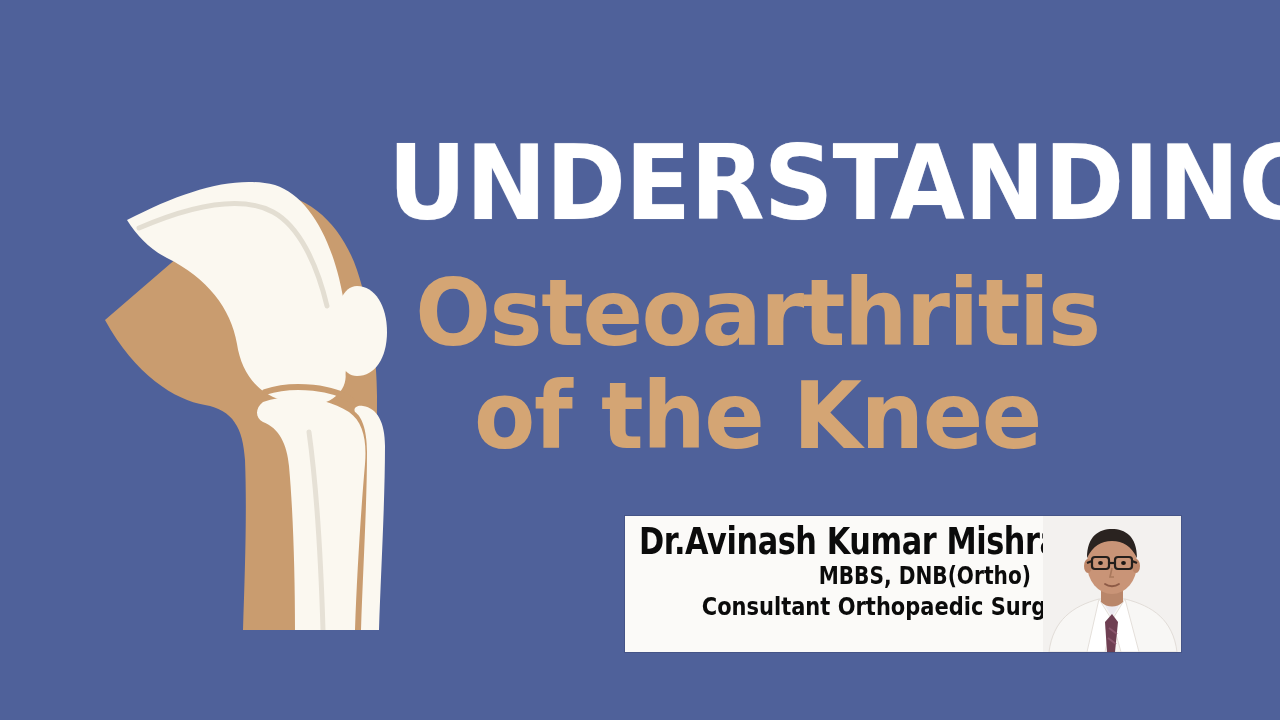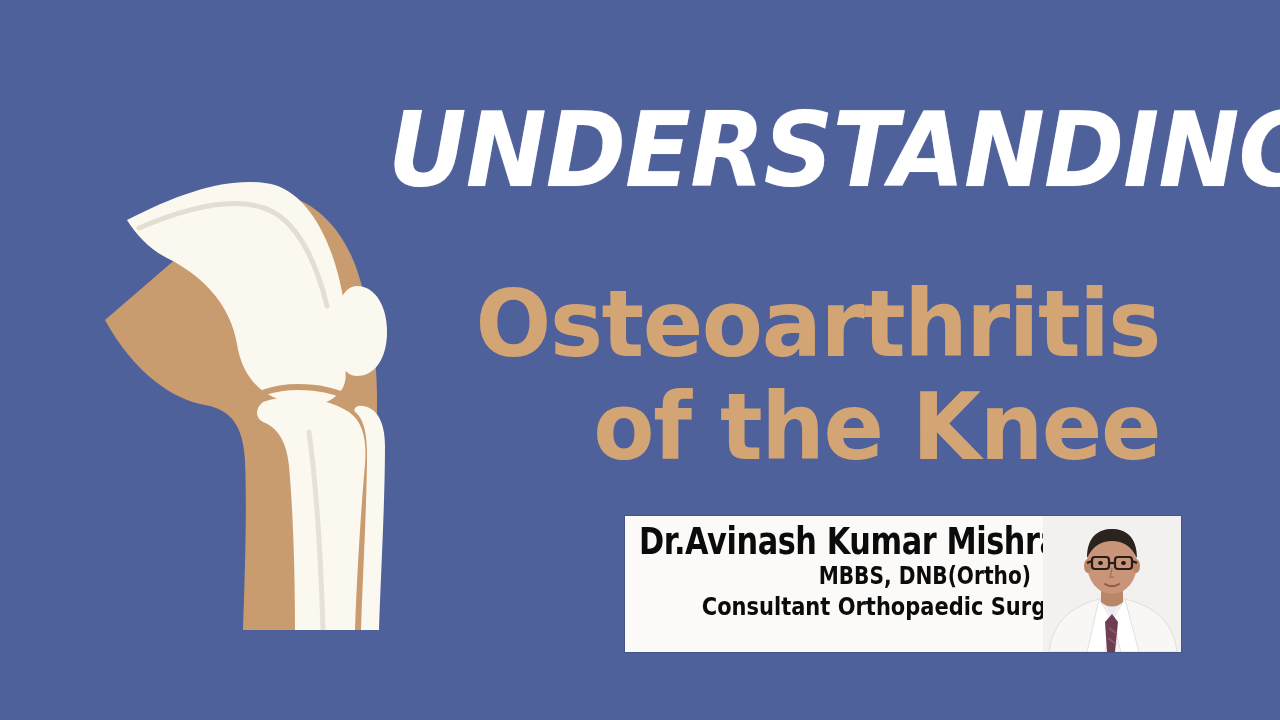--- a/index.html
+++ b/index.html
@@ -27,43 +27,42 @@
   #knee-illustration svg {
     display: block;
     width: 100%;
     height: 100%;
   }
 
   
   #title-block {
     position: absolute;
     left: 330px;
-    top: 101px;
+    top: 134px;
     width: 830px;
     text-align: right;
-    font-style: italic;
   }
   #main-title {
     font-family: "DejaVu Sans", sans-serif;
     font-weight: 700;
     font-size: 104px;
     line-height: 0.96;
     letter-spacing: -1px;
     color: #ffffff;
     transform: scaleX(0.93);
     transform-origin: right center;
     white-space: nowrap;
     text-shadow: 0 0 1px rgba(255,255,255,0.55);
   }
   #subtitle-block {
     position: absolute;
     left: 330px;
-    top: 273px;
+    top: 262px;
     width: 830px;
-    text-align: right;
+    text-align: center;
   }
   .subtitle-line {
     font-family: "DejaVu Sans", sans-serif;
     font-weight: 700;
     font-size: 92px;
     line-height: 1.12;
     letter-spacing: -1.5px;
     color: #d4a574;
     white-space: nowrap;
     transform: scaleX(0.97);

